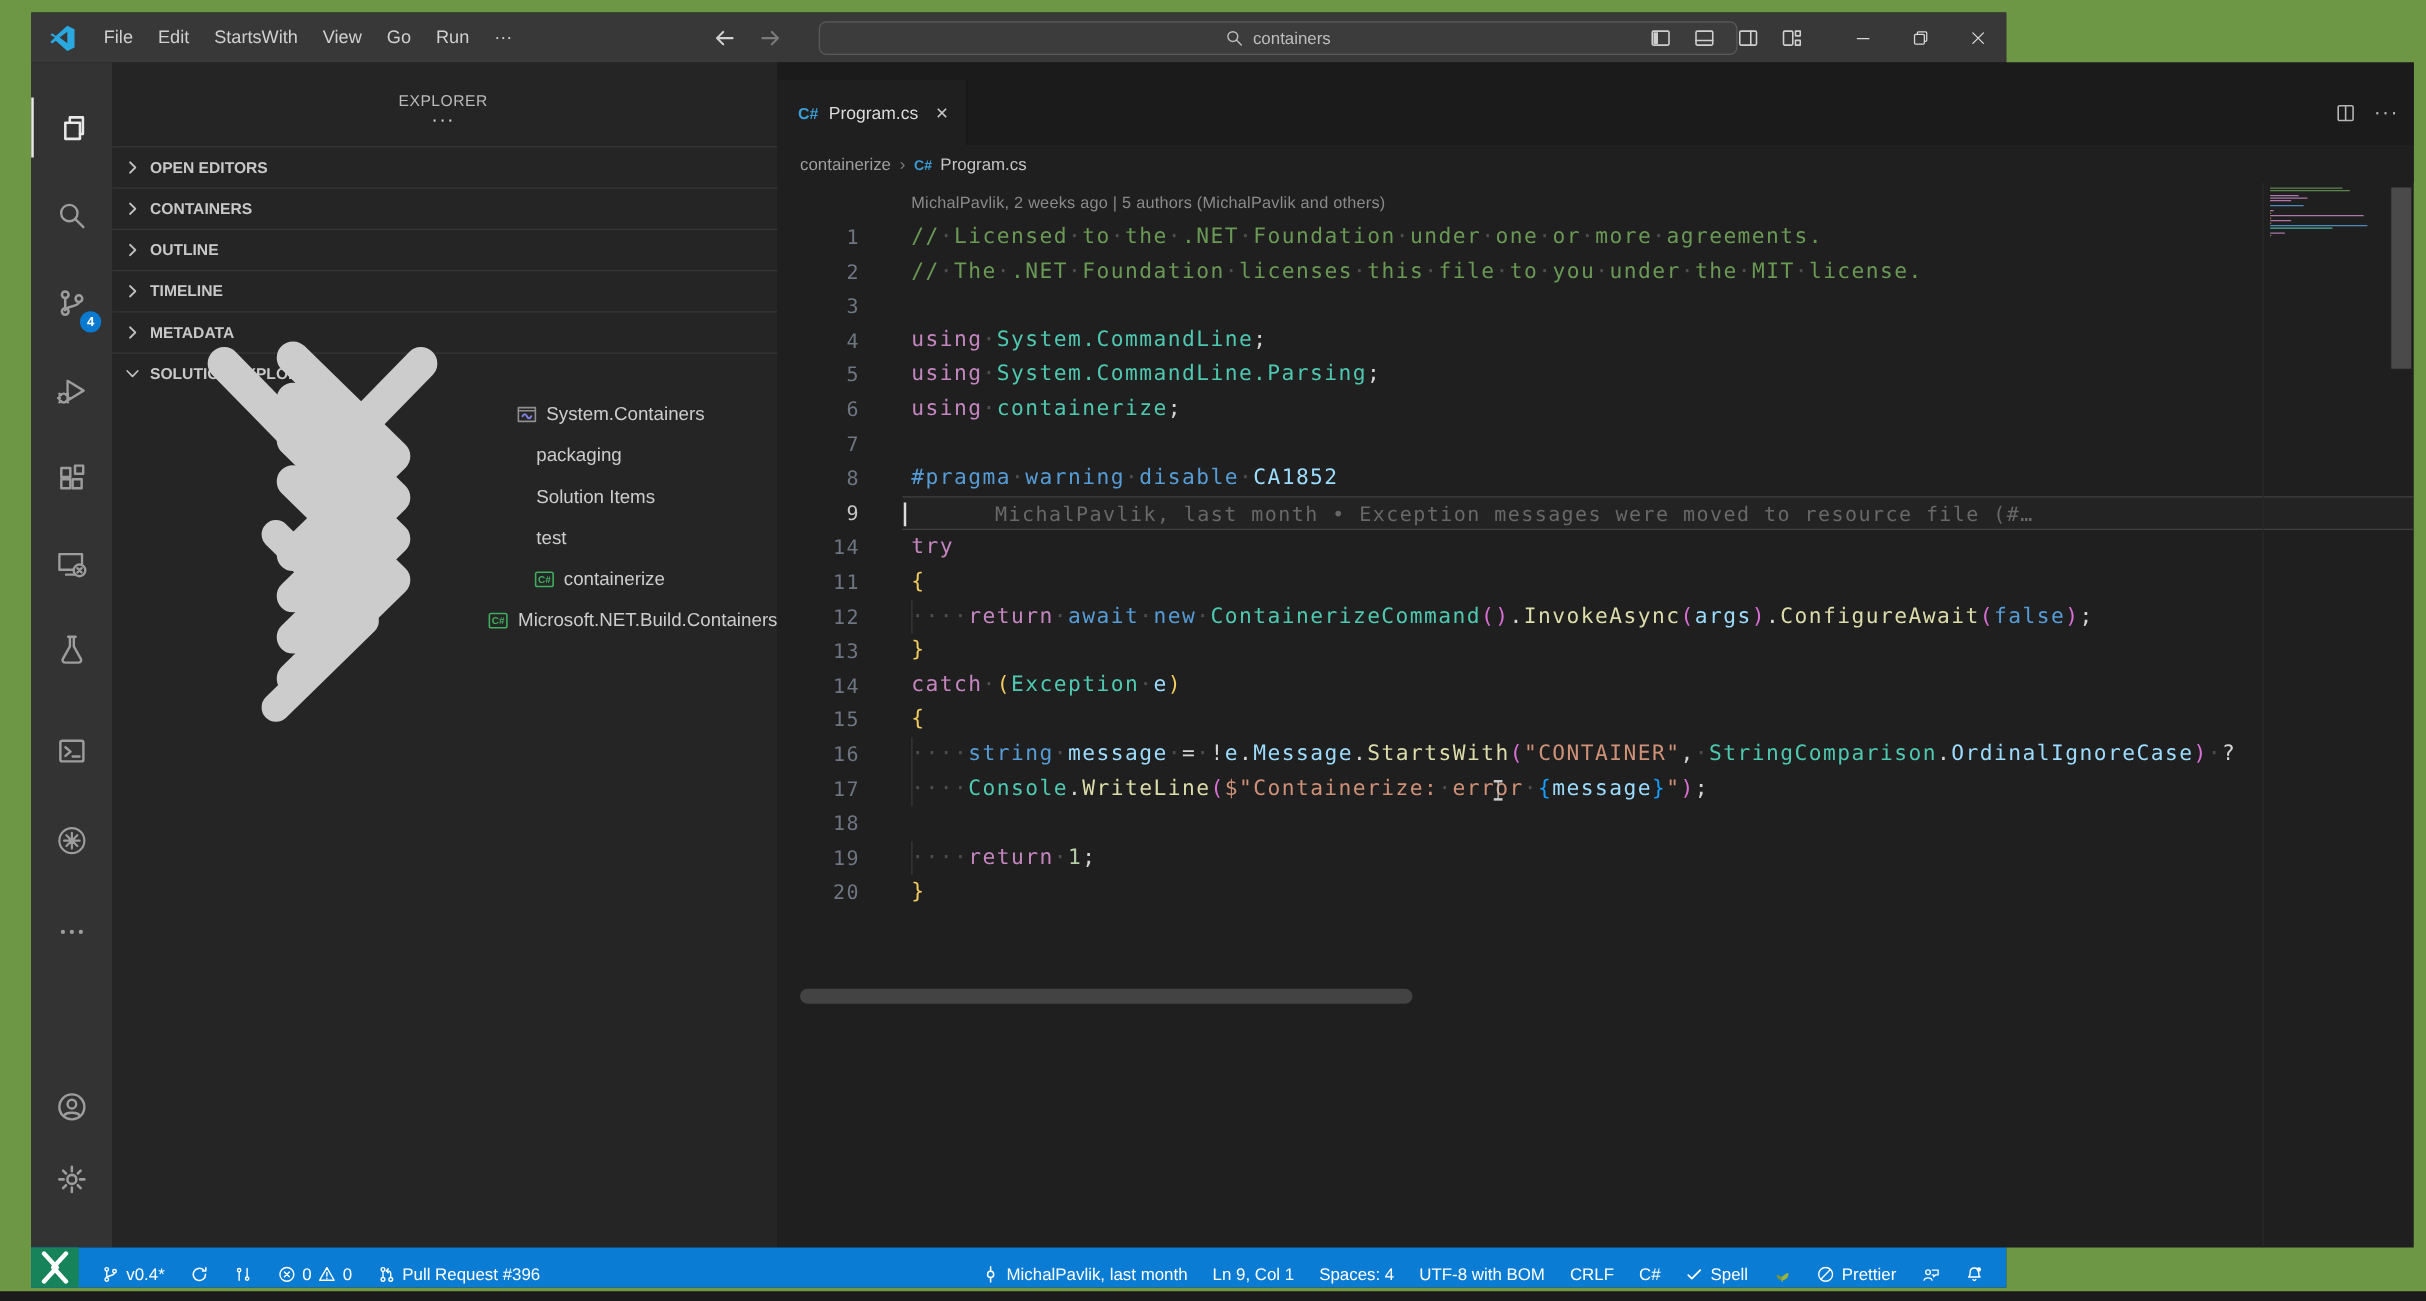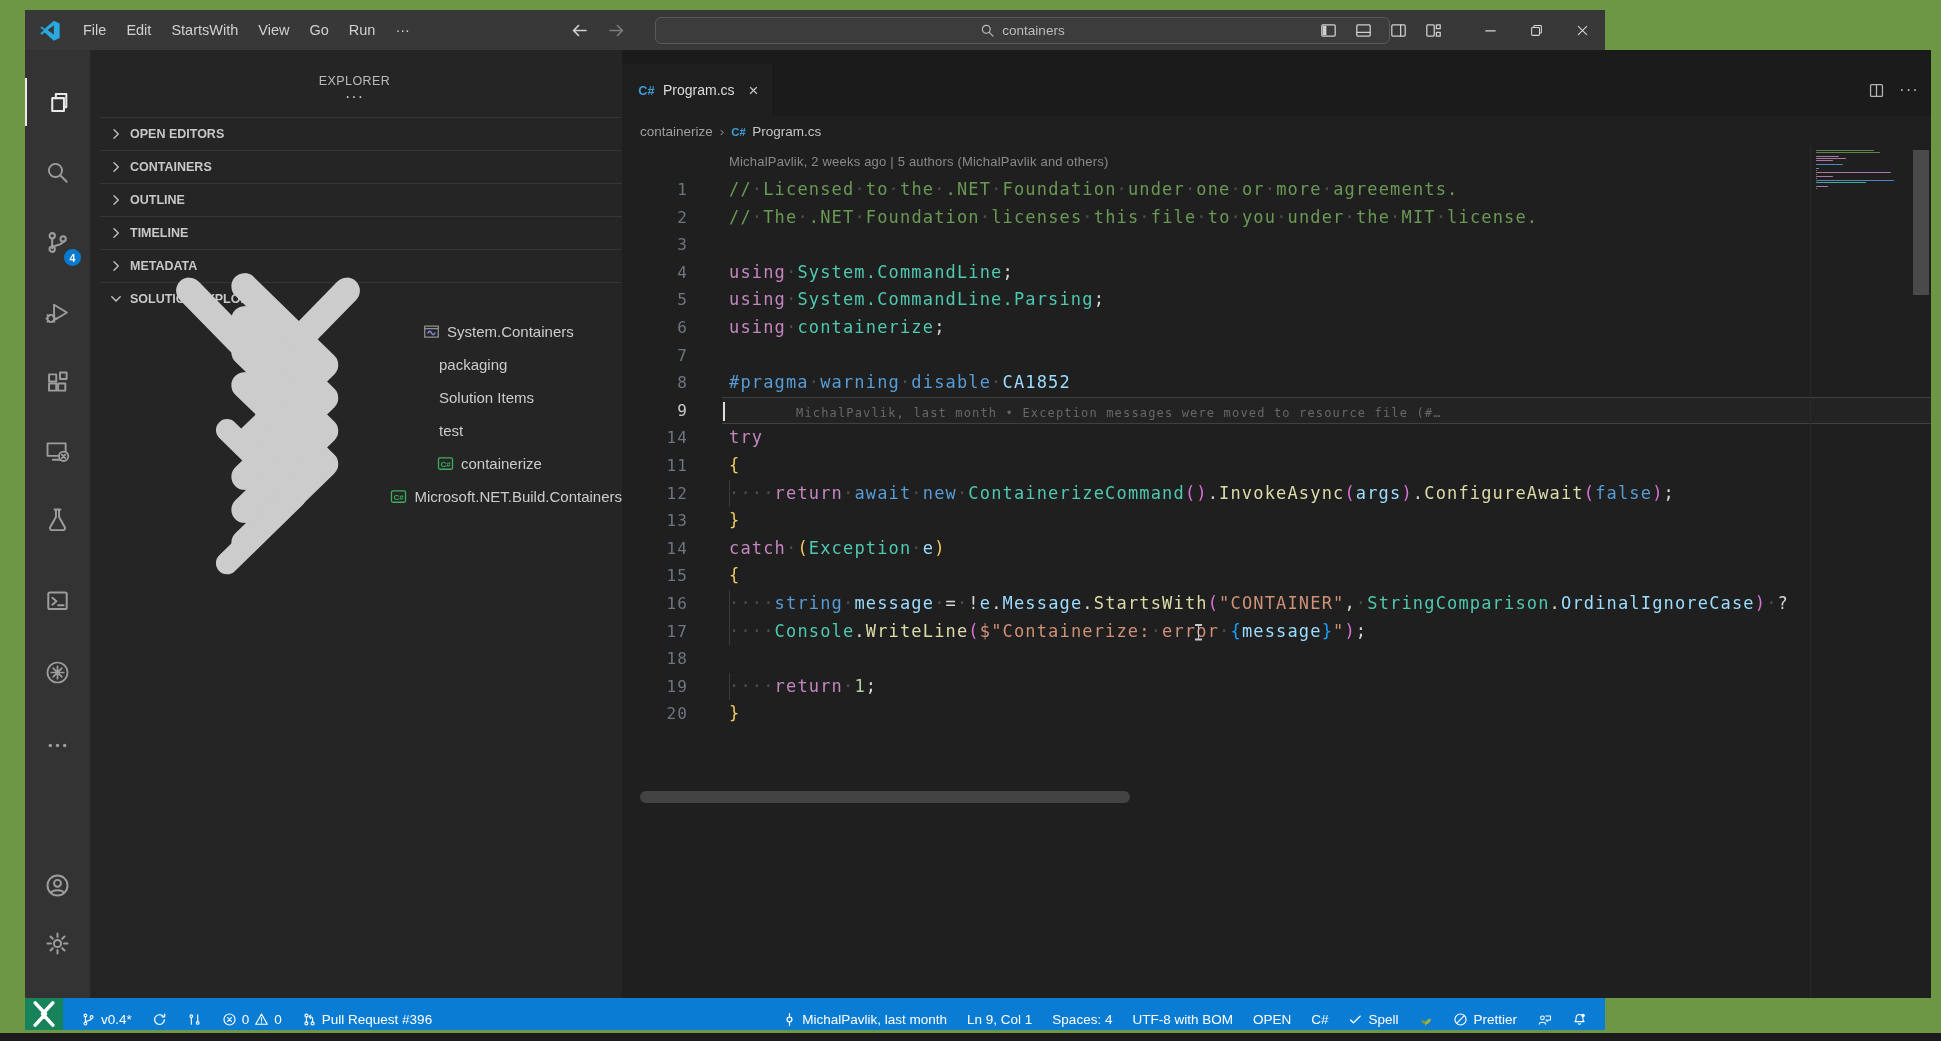--- a/index.html
+++ b/index.html
@@ -36,21 +36,21 @@
   .ab-item.active{color:#e9e9e9;border-left:2px solid #e9e9e9;}
   .badge{position:absolute;right:9px;bottom:0px;min-width:17px;height:17px;border-radius:9px;background:#0a7ad1;
     color:#fff;font-size:10.5px;font-weight:bold;display:flex;align-items:center;justify-content:center;padding:0 3px;}
 
   
   .sidebar{position:absolute;left:65px;top:40px;width:532px;height:948px;background:#252526;color:#cccccc;}
   .sb-head{position:absolute;left:0;top:24px;right:0;height:30px;display:flex;align-items:center;
     padding:0 28px 0 25px;font-size:12.5px;color:#bbbbbb;letter-spacing:.4px;flex-direction:column;}
   .sb-head .ttl{flex:1;}
   .sb-head .dots{font-size:16px;letter-spacing:1px;color:#cfcfcf;}
-  .sb-rows{position:absolute;left:0;top:67px;right:0;padding-left:10px;}
+  .sb-rows{position:absolute;left:0;top:67px;right:0;}
   .sec{height:33px;display:flex;align-items:center;border-top:1px solid rgba(255,255,255,.08);
     font-weight:bold;font-size:12.5px;padding-left:8px;color:#c8c8c8;}
   .sec .ic,.tree .ic{width:16px;height:16px;flex:none;color:#c0c0c0;}
   .sec .lbl{margin-left:6px;}
   .tree-item{height:33px;display:flex;align-items:center;font-size:15px;color:#cccccc;}
   .tree-item .lbl{margin-left:7px;white-space:nowrap;}
   .tree-item .fic{width:17px;height:17px;margin-left:5px;flex:none;}
 
   
   .editor{position:absolute;left:597px;top:40px;width:1309px;height:948px;background:#1f1f1f;}
@@ -73,21 +73,21 @@
     font-family:"DejaVu Sans Mono","Liberation Mono",monospace;font-size:17px;letter-spacing:1.16px;color:#d4d4d4;}
   .codelens{height:30px;line-height:32px;padding-left:107px;color:#8a8a8a;font-size:13px;letter-spacing:.2px;
     font-family:"Liberation Sans","DejaVu Sans",sans-serif;}
   .row{display:flex;height:27.6px;line-height:27.6px;}
   .ln{width:100px;flex:none;text-align:right;padding-right:34px;color:#6e7681;font-size:16px;}
   .row.cur .ln{color:#c9c9c9;}
   .lc{flex:1;position:relative;padding-left:7px;white-space:pre;}
   .row.cur .lc{border-top:1px solid #404040;border-bottom:1px solid #404040;background:rgba(255,255,255,.02);}
   .lc.g::before{content:'';position:absolute;left:7px;top:0;bottom:0;width:1px;background:#3a3a3a;}
   .caret{position:absolute;left:1px;top:4px;width:2px;height:19px;background:#dcdcdc;}
-  .blame{margin-left:67px;color:#686868;font-size:12px;}
+  .blame{margin-left:67px;color:#686868;font-size:16px;}
   .ws{color:#4e4e4e;}
   .tk-cmt{color:#6A9955;}.tk-kw{color:#C586C0;}.tk-kwb{color:#569CD6;}.tk-dir{color:#569CD6;}
   .tk-type{color:#4EC9B0;}.tk-fn{color:#DCDCAA;}.tk-var{color:#9CDCFE;}.tk-str{color:#CE9178;}
   .tk-num{color:#B5CEA8;}.tk-pun{color:#d4d4d4;}.tk-b1{color:#f2cc60;}.tk-b2{color:#DA70D6;}.tk-b3{color:#179FFF;}
 
   .minimap{position:absolute;left:1188px;top:0;width:86px;bottom:0;border-left:1px solid #2a2a2a;}
   .minimap .bar{position:absolute;height:1.4px;border-radius:1px;opacity:.85;}
   .vscroll{position:absolute;right:0;top:0;width:20px;bottom:0;}
   .vscroll .thumb{position:absolute;left:2px;right:2px;top:4px;height:145px;background:#4a4a4a;}
   .hscroll{position:absolute;left:18px;top:645px;width:490px;height:12px;background:#434343;border-radius:6px;}
@@ -653,21 +653,21 @@
         <span class="st">
           <span>Ln 9, Col 1</span>
         </span>
         <span class="st">
           <span>Spaces: 4</span>
         </span>
         <span class="st">
           <span>UTF-8 with BOM</span>
         </span>
         <span class="st">
-          <span>OPEN</span>
+          <span>CRLF</span>
         </span>
         <span class="st">
           <span>C#</span>
         </span>
         <span class="st">
           <span class="ic">
             <svg viewBox="0 0 16 16" fill="none" stroke="currentColor" stroke-width="1.5" stroke-linecap="round" stroke-linejoin="round">
               <path d="M2.8 8.6l3 3 7.2-7.2"></path>
             </svg>
           </span>

